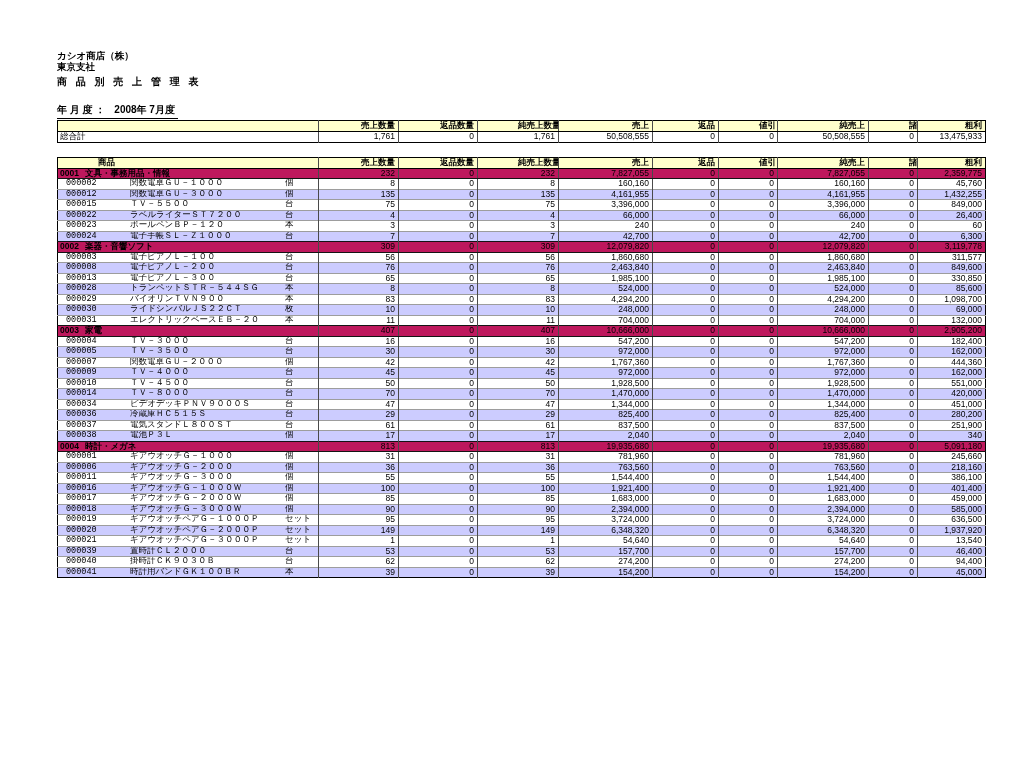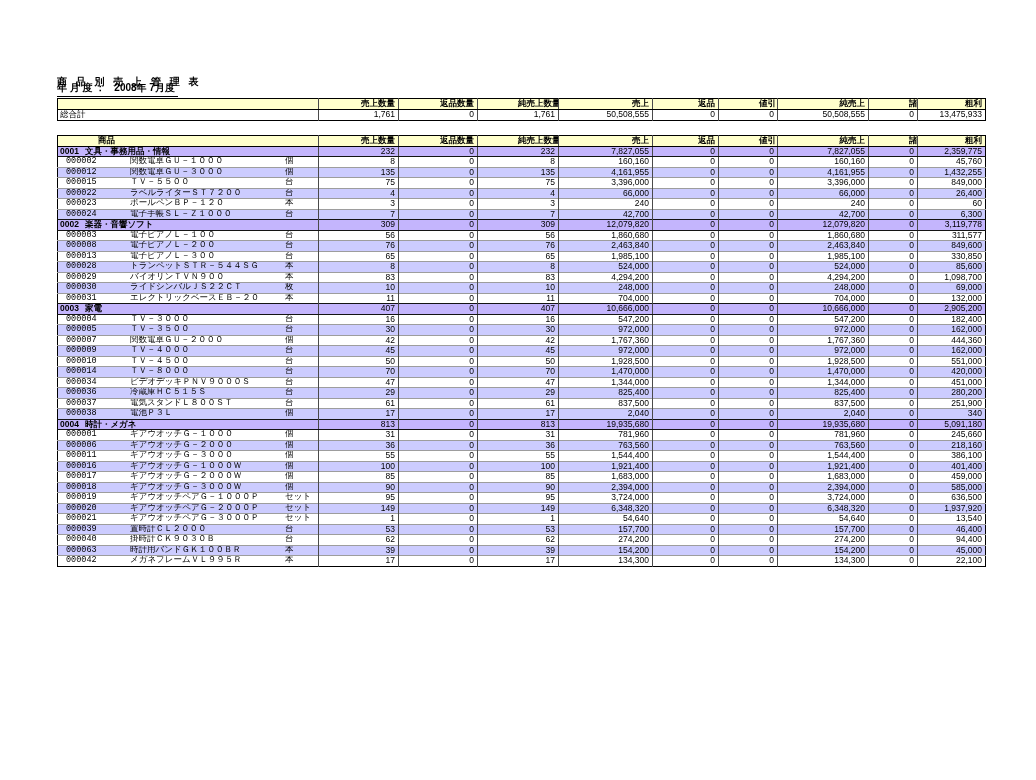--- a/index.html
+++ b/index.html
@@ -28,38 +28,42 @@
     vertical-align:middle;
   }
   tr td:first-child{border-left:none;}
   .num{text-align:right;}
   .hdr{background:#FFFFCC;font-weight:bold;border-bottom:1px solid #000;padding-left:40px;}
   .summary-table td{height:10px;}
   .summary-table{margin-top:1px;}
   .detail-table{margin-top:14px;}
   .lbl{padding-left:2px;}
   .section-row td{
-    background:#c4b5fd;border-top:1px solid #141414;border-bottom:1px solid #141414;
+    background:#be185d;border-top:1px solid #141414;border-bottom:1px solid #141414;
   }
   .section-row .seccell{font-weight:bold;padding-left:2px;}
   .section-row .sname{margin-left:6px;}
   .item-row td{border-top:1px solid #9d9d9d;}
   .item-row.stripe td{background:#CCCCFF;}
   td.prodflex{padding:0;font-family:Liberation Mono, monospace;}
   .prod{display:flex;width:100%;}
   .icode{width:64px;padding-left:8px;flex:none;overflow:hidden;}
   .iname{flex:1;overflow:hidden;}
   .iunit{width:33px;flex:none;overflow:hidden;}
 </style>
 </head>
 <body>
 
 <div class="page">
   <div class="content">
 
+    <div class="company-block">
+      <div>カシオ商店（株）</div>
+      <div>東京支社</div>
+    </div>
 
     <div class="report-title">商 品 別 売 上 管 理 表</div>
 
     <div class="period-row">
       <span class="period"><span>年 月 度 ：</span><span class="gap"></span><span>2008年 7月度</span></span>
     </div>
 
     <table class="summary-table">
       <colgroup>
           <col style="width:261px">
@@ -783,50 +787,32 @@
             <td class="num ">274,200</td>
             <td class="num ">0</td>
             <td class="num ">0</td>
             <td class="num ">274,200</td>
             <td class="num ">0</td>
             <td class="num ">94,400</td>
           </tr>
           <tr class="item-row stripe">
             <td class="prodflex">
               <span class="prod">
-                <span class="icode">000063</span>
+                <span class="icode">000041</span>
                 <span class="iname">時計用バンドＧＫ１００ＢＲ</span>
                 <span class="iunit">本</span>
               </span>
             </td>
             <td class="num ">39</td>
             <td class="num ">0</td>
             <td class="num ">39</td>
             <td class="num ">154,200</td>
             <td class="num ">0</td>
             <td class="num ">0</td>
             <td class="num ">154,200</td>
             <td class="num ">0</td>
             <td class="num ">45,000</td>
-          </tr>
-          <tr class="item-row">
-            <td class="prodflex">
-              <span class="prod">
-                <span class="icode">000042</span>
-                <span class="iname">メガネフレームＶＬ９９５Ｒ</span>
-                <span class="iunit">本</span>
-              </span>
-            </td>
-            <td class="num ">17</td>
-            <td class="num ">0</td>
-            <td class="num ">17</td>
-            <td class="num ">134,300</td>
-            <td class="num ">0</td>
-            <td class="num ">0</td>
-            <td class="num ">134,300</td>
-            <td class="num ">0</td>
-            <td class="num ">22,100</td>
           </tr>
         </tbody>
     </table>
 
   </div>
 </div>
 
 </body></html>

